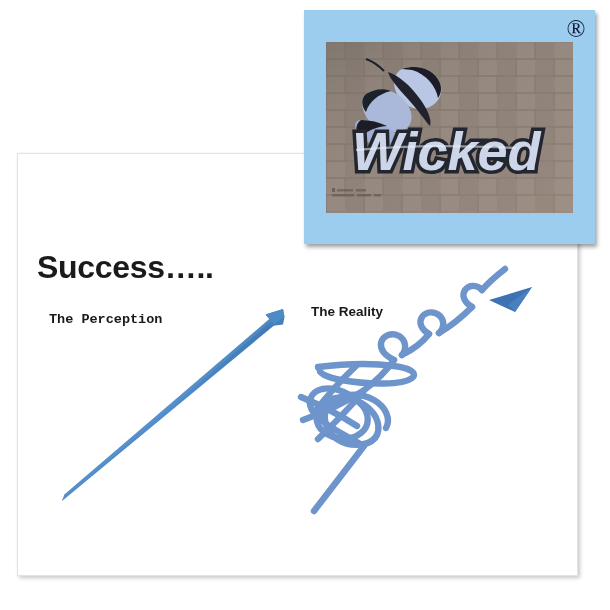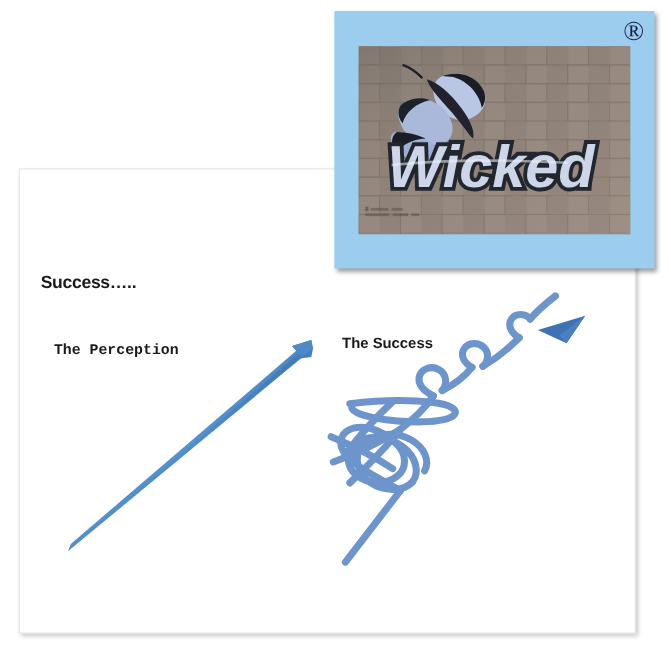--- a/index.html
+++ b/index.html
@@ -26,21 +26,21 @@
     background: #ffffff;
     border: 1px solid #e3e3e3;
     box-shadow: 2px 2px 4px rgba(0,0,0,0.22);
     box-sizing: border-box;
   }
 
   .slide-title {
     position: absolute;
     left: 19px;
     top: 95px;
-    font-size: 16px;
+    font-size: 32px;
     font-weight: bold;
     color: #1a1a1a;
     letter-spacing: -0.3px;
     white-space: nowrap;
   }
 
   .caption {
     position: absolute;
     font-size: 13.5px;
     font-weight: bold;
@@ -98,21 +98,21 @@
 <body>
 
 <div id="stage">
 
   <div class="slide-card">
 
     <div class="slide-title">Success…..</div>
 
     <div class="caption caption-perception">The Perception</div>
 
-    <div class="caption caption-reality">The Success</div>
+    <div class="caption caption-reality">The Reality</div>
 
     <svg class="arrow-layer" viewBox="0 0 561 423">
 
       <defs>
         <linearGradient id="gradStraight" x1="0" y1="1" x2="1" y2="0">
           <stop offset="0%" stop-color="#4a87c5"></stop>
           <stop offset="50%" stop-color="#4f8dcb"></stop>
           <stop offset="100%" stop-color="#4079b4"></stop>
         </linearGradient>
       </defs>

